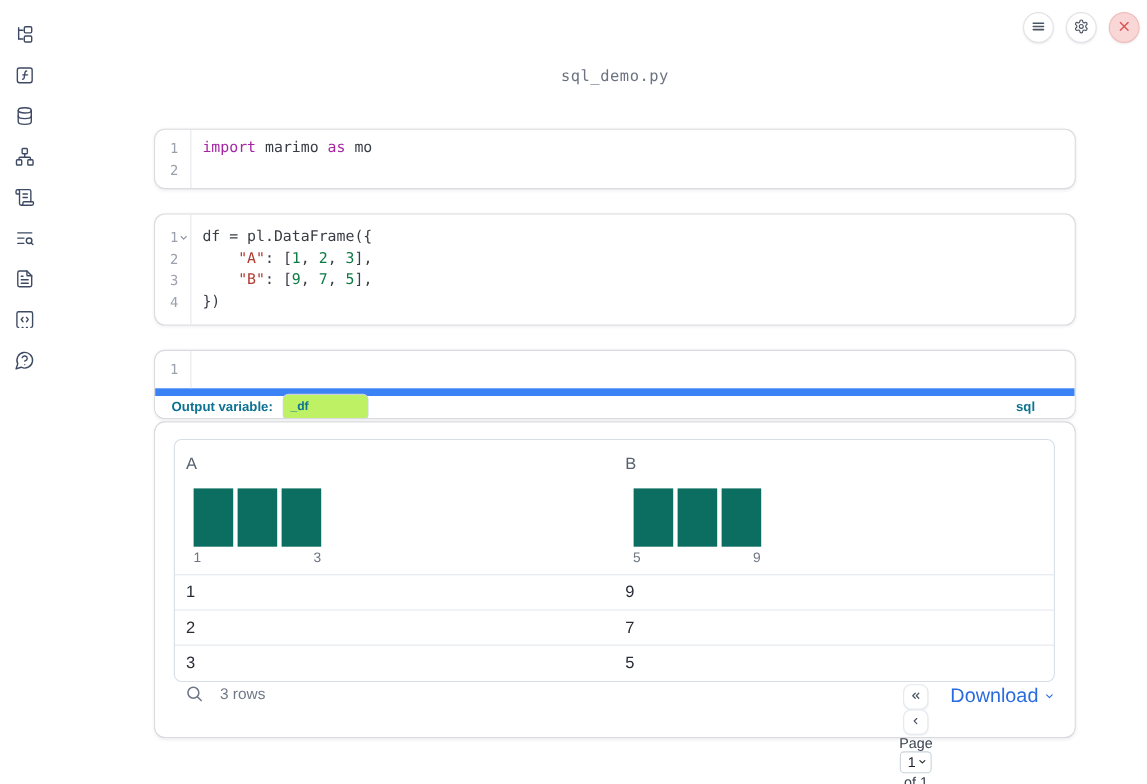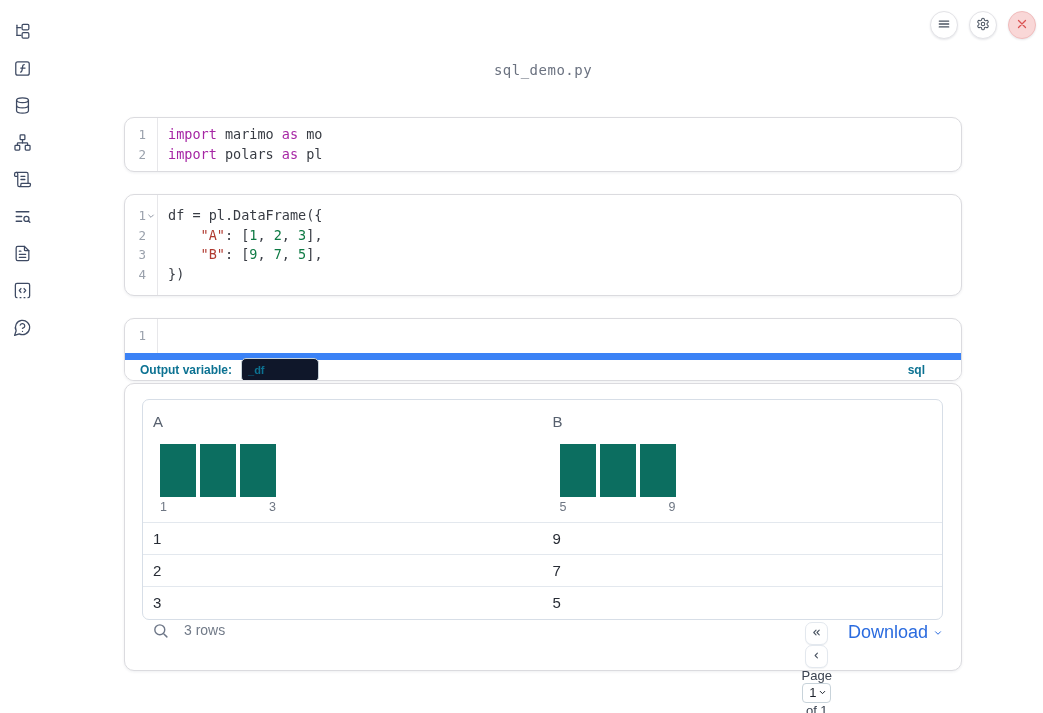--- a/index.html
+++ b/index.html
@@ -10,21 +10,21 @@
   .sb-btn { background:none; border:none; width:22px; height:20px; display:flex; align-items:center; justify-content:center; color:#3e4a63; cursor:pointer; }
   .sb-btn svg { width:19px; height:19px; }
 
   
   .topbar { position:absolute; top:11px; right:7px; display:flex; gap:11px; }
   .circle-btn { width:28px; height:28px; border-radius:50%; border:1px solid #e3e3e7; background:#fff; box-shadow:0 1px 2px rgba(20,30,60,.10); display:flex; align-items:center; justify-content:center; color:#4b5462; cursor:pointer; }
   .circle-btn svg { width:14px; height:14px; }
   .circle-btn.close { background:#f9d7d7; border-color:#f1bcbc; color:#da5252; }
 
   
-  .content { position:absolute; left:124px; top:0; width:838px; }
+  .content { position:absolute; left:140px; top:0; width:838px; }
   .nb-title { padding-top:61px; text-align:center; font-family:"DejaVu Sans Mono", monospace; font-size:14px; line-height:18px; color:#6b7280; letter-spacing:.5px; }
 
   .cell { border:1px solid #dbdbdf; border-radius:10px; background:#fff; box-shadow:0 1px 3px rgba(20,30,60,.07); overflow:hidden; }
   .cell1 { margin-top:38px; }
   .cell2 { margin-top:22px; }
   .cell3 { margin-top:22px; }
 
   .code-area { display:flex; font-family:"DejaVu Sans Mono", monospace; font-size:13.5px; line-height:19.5px; }
   .pad7  .gutter-col, .pad7  .code-col { padding-top:7px;  padding-bottom:7px; }
   .pad11 .gutter-col, .pad11 .code-col { padding-top:11px; padding-bottom:11px; }
@@ -35,21 +35,21 @@
   .code-col { padding-left:10px; white-space:pre; color:#383c44; }
   .cl { height:19.5px; }
   .tok-kw { color:#a626a4; }
   .tok-str { color:#b03a30; }
   .tok-num { color:#0e7a44; }
   .tok-pl { color:#383c44; }
 
   
   .sql-footer { display:flex; align-items:center; height:27px; border-top:7px solid #3b82f6; padding:0 36px 0 15px; gap:9px; background:#fff; }
   .ov-label { font-size:12px; font-weight:bold; color:#0c7292; }
-  .ov-input { height:24px; width:78px; border:1px solid #c8d3da; border-radius:5px; padding:0 6px; display:flex; align-items:center; font-size:11px; font-weight:bold; color:#0c7292; background:#0f172a; }
+  .ov-input { height:24px; width:78px; border:1px solid #c8d3da; border-radius:5px; padding:0 6px; display:flex; align-items:center; font-size:11px; font-weight:bold; color:#0c7292; background:#bef264; }
   .sql-tag { margin-left:auto; font-size:12px; font-weight:bold; color:#0c7292; }
 
   
   .output { margin-top:2px; height:288px; border:1px solid #dbdbdf; border-radius:10px; background:#fff; box-shadow:0 1px 3px rgba(20,30,60,.07); }
   .tbox { margin:15px 18px 0 17px; border:1px solid #d7dee7; border-radius:7px; overflow:hidden; background:#fff; }
   .thead { display:flex; border-bottom:1px solid #e3e8ee; }
   .th { width:50%; padding:13px 10px 8px 10px; }
   .th-label { font-size:15px; color:#57606e; }
   .hist { margin:14px 0 0 7px; width:116px; }
   .hist-bars { display:flex; align-items:flex-end; gap:4px; height:53px; }
@@ -179,21 +179,21 @@
       <div class="gutter-col">
           <div class="ln">
             <span>1</span>
             <span class="fold"></span>
           </div>
           <div class="ln">
             <span>2</span>
             <span class="fold"></span>
           </div>
         </div>
-      <div class="code-col"><div class="cl"><span class="tok-kw">import</span><span class="tok-pl"> marimo </span><span class="tok-kw">as</span><span class="tok-pl"> mo</span></div><div class="cl"><span class="tok-kw">import</span><span class="tok-pl"> polars </span><span class="tok-kw">as</span><span class="tok-pl"> pl</span></div></div>
+      <div class="code-col"><div class="cl"><span class="tok-kw">import</span><span class="tok-pl"> marimo </span><span class="tok-kw">as</span><span class="tok-pl"> mo</span></div></div>
     </div>
   </section>
 
   <section class="cell cell2">
     <div class="code-area pad11">
       <div class="gutter-col">
           <div class="ln">
             <span>1</span>
             <span class="fold">
               <svg viewBox="0 0 24 24" fill="none" stroke="currentColor" stroke-width="3" stroke-linecap="round" stroke-linejoin="round">

